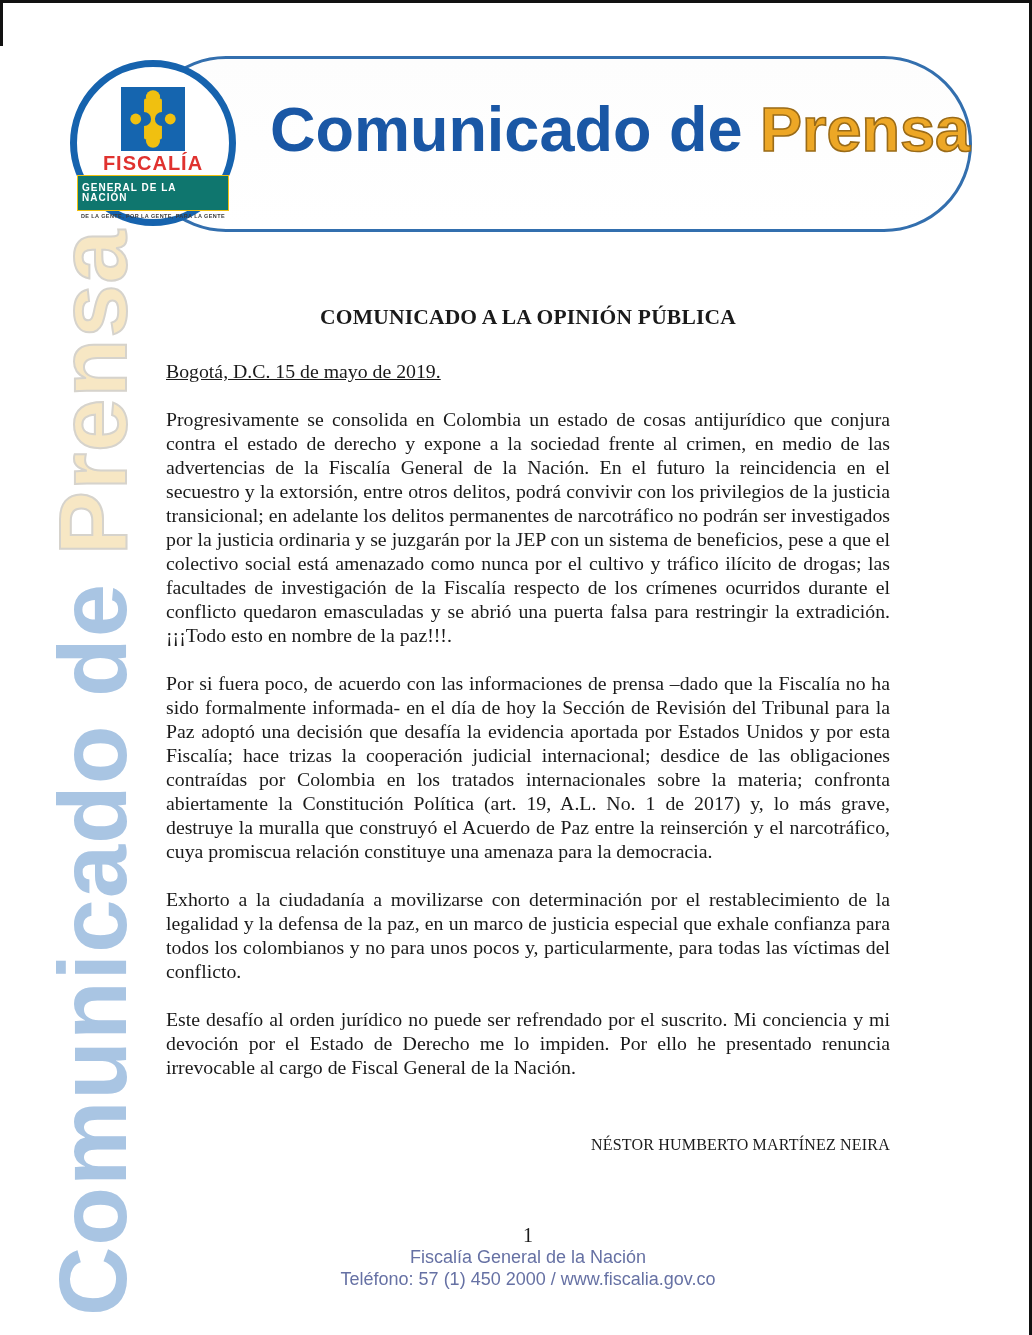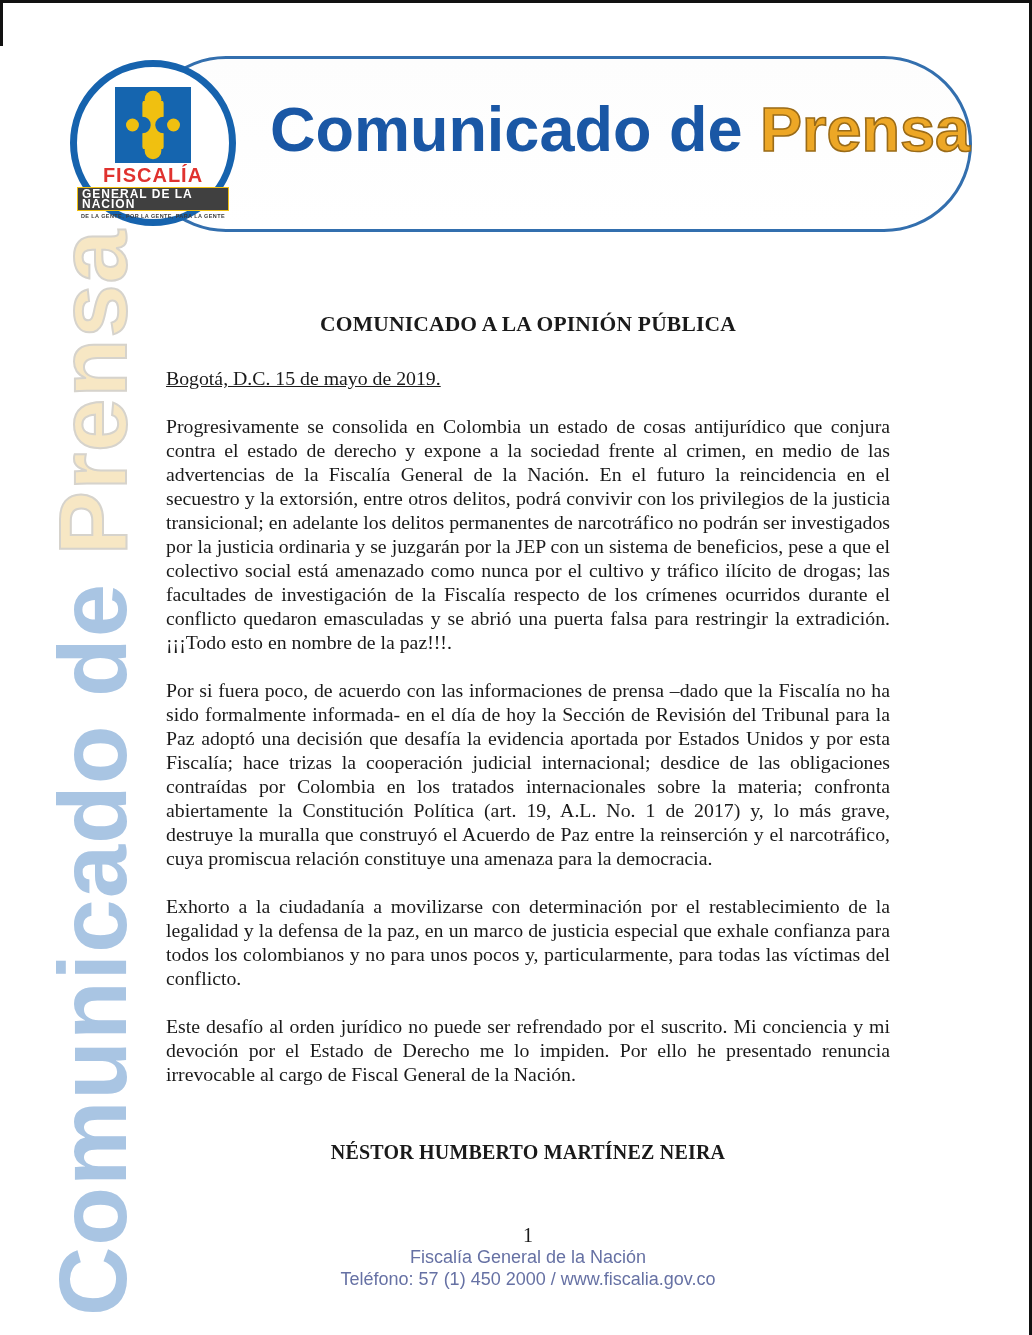--- a/index.html
+++ b/index.html
@@ -33,22 +33,22 @@
     background:#ffffff;border:7px solid #1663ae;border-radius:50%;
     display:flex;flex-direction:column;align-items:center;z-index:5;
   }
   .logo-square{width:84px;height:84px;margin-top:20px;display:block;}
   .logo-fiscalia{
     font-family:"Liberation Sans", sans-serif;font-weight:bold;
     color:#e0322f;font-size:20px;letter-spacing:1px;line-height:22px;margin-top:1px;text-align:center;
   }
   .logo-gdln{
     font-family:"Liberation Sans", sans-serif;font-weight:bold;
-    background:#404040;color:#ffffff;border:1px solid #f0c010;
-    font-size:12px;letter-spacing:1px;padding:1px 4px;line-height:10px;margin-top:1px;
+    background:#0f766e;color:#ffffff;border:1px solid #f0c010;
+    font-size:10px;letter-spacing:1px;padding:7px 4px;line-height:10px;margin-top:1px;
   }
   .logo-motto{
     font-family:"Liberation Sans", sans-serif;font-weight:bold;
     color:#3a3a3a;font-size:5.5px;letter-spacing:0.4px;margin-top:2px;white-space:nowrap;
   }
 
   
   .watermark{
     position:absolute;left:38px;top:1316px;
     transform:rotate(-90deg);transform-origin:0 0;
@@ -57,26 +57,26 @@
   }
   .wm-blue{color:#a9c5e3;}
   .wm-cream{color:#f7e7c4;-webkit-text-stroke:2px #d6d3cc;}
 
   
   .content{
     position:absolute;left:166px;top:300px;width:724px;z-index:2;
     font-size:19.8px;line-height:24px;color:#1a1a1a;
   }
   .doc-title{
-    font-size:21.5px;font-weight:bold;text-align:center;margin:12px;letter-spacing:0.2px;
+    font-size:21.5px;font-weight:bold;text-align:center;margin:5px;letter-spacing:0.2px;
   }
   .doc-date{margin:30px 0 0 0;text-decoration:underline;}
   .content p.para{margin:24px 0 0 0;text-align:justify;}
   .signature{
-    margin:54px 0 0 0;text-align:center;font-weight:bold;font-size:20px;letter-spacing:0.2px;
+    margin:54px 0 0 0;text-align:right;font-weight:normal;font-size:16px;letter-spacing:0.2px;
   }
 
   
   .footer{
     position:absolute;left:166px;top:1224px;width:724px;text-align:center;z-index:2;
   }
   .page-number{
     font-family:"Liberation Serif", serif;font-size:20px;color:#1a1a1a;line-height:22px;
   }
   .footer-org,.footer-contact{

